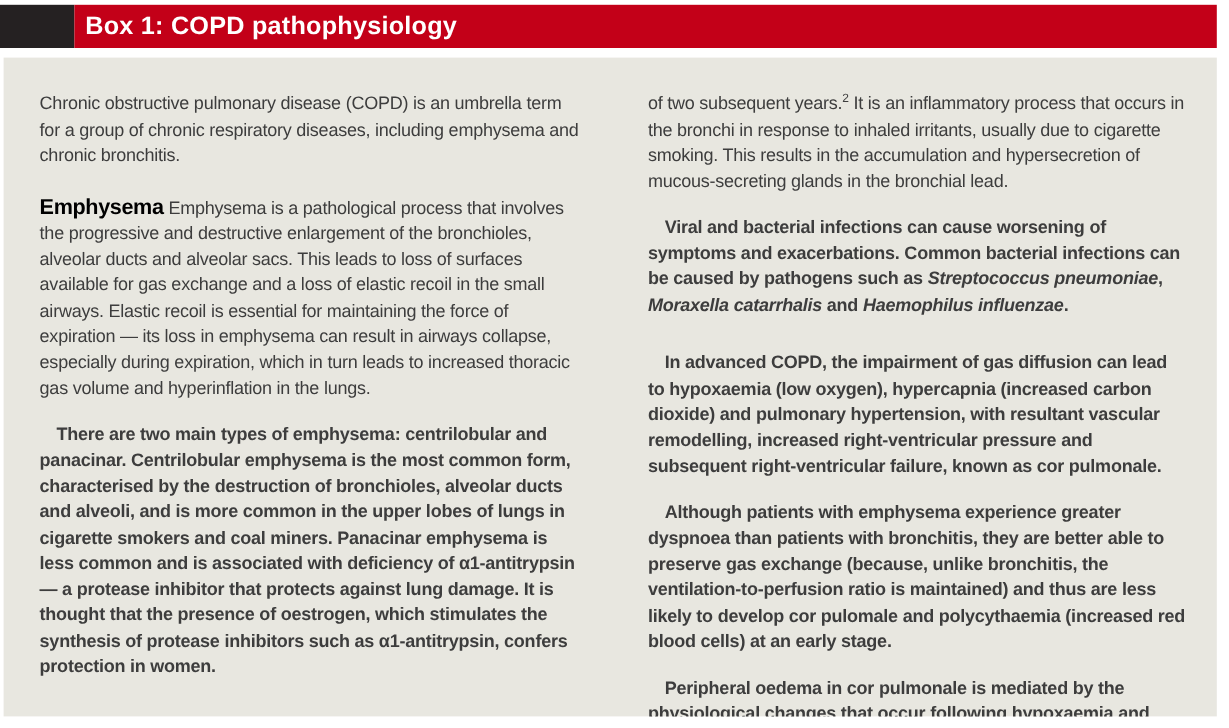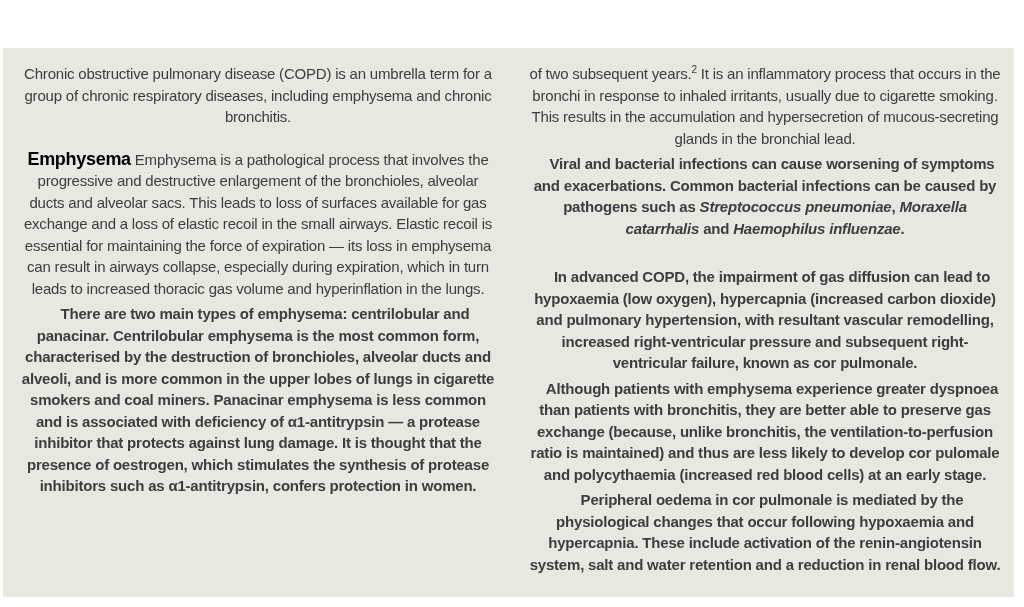--- a/index.html
+++ b/index.html
@@ -59,23 +59,22 @@
   }
   .col {
     width: 484px;
     flex: 0 0 auto;
     color: var(--text-color, #3d3d3d);
     font-size: 15px;
     line-height: 21.5px;
     letter-spacing: -0.2px;
   }
   .col p {
-    margin: 4px;
+    margin: 17px;
     padding: 0;
-    text-align: center;
   }
   .col p.indent { text-indent: 14px; font-weight: bold; }
   .col p.gap-section { margin-top: 21px; }
   .col p.gap-large { margin-top: 27px; }
   .run-heading {
     font-weight: bold;
     font-size: 18px;
     color: #000000;
     letter-spacing: -0.3px;
   }
@@ -83,20 +82,26 @@
   .col sup {
     font-size: 10px;
     line-height: 0;
     vertical-align: super;
   }
 </style>
 </head>
 <body>
 
 <div class="page">
+  <div class="box-header">
+    <div class="black-tab"></div>
+    <div class="red-bar">
+      <span class="box-title">Box 1: COPD pathophysiology</span>
+    </div>
+  </div>
   <div class="box-body">
     <div class="col">
         <p class=""><span>Chronic obstructive pulmonary disease (COPD) is an umbrella term for a group of chronic respiratory diseases, including emphysema and chronic bronchitis.</span></p>
         <p class="gap-section"><span class="run-heading">Emphysema</span><span> Emphysema is a pathological process that involves the progressive and destructive enlargement of the bronchioles, alveolar ducts and alveolar sacs. This leads to loss of surfaces available for gas exchange and a loss of elastic recoil in the small airways. Elastic recoil is essential for maintaining the force of expiration — its loss in emphysema can result in airways collapse, especially during expiration, which in turn leads to increased thoracic gas volume and hyperinflation in the lungs.</span></p>
         <p class="indent "><span>There are two main types of emphysema: centrilobular and panacinar. Centrilobular emphysema is the most common form, characterised by the destruction of bronchioles, alveolar ducts and alveoli, and is more common in the upper lobes of lungs in cigarette smokers and coal miners. Panacinar emphysema is less common and is associated with deficiency of α1-antitrypsin — a protease inhibitor that protects against lung damage. It is thought that the presence of oestrogen, which stimulates the synthesis of protease inhibitors such as α1-antitrypsin, confers protection in women.</span></p>
       </div>
     <div class="col">
         <p class=""><span>of two subsequent years.</span><sup>2</sup><span> It is an inflammatory process that occurs in the bronchi in response to inhaled irritants, usually due to cigarette smoking. This results in the accumulation and hypersecretion of mucous-secreting glands in the bronchial lead.</span></p>
         <p class="indent "><span>Viral and bacterial infections can cause worsening of symptoms and exacerbations. Common bacterial infections can be caused by pathogens such as </span><span class="run-italic">Streptococcus pneumoniae</span><span>, </span><span class="run-italic">Moraxella catarrhalis</span><span> and </span><span class="run-italic">Haemophilus influenzae</span><span>.</span></p>
         <p class="indent gap-large"><span>In advanced COPD, the impairment of gas diffusion can lead to hypoxaemia (low oxygen), hypercapnia (increased carbon dioxide) and pulmonary hypertension, with resultant vascular remodelling, increased right-ventricular pressure and subsequent right-ventricular failure, known as cor pulmonale.</span></p>

